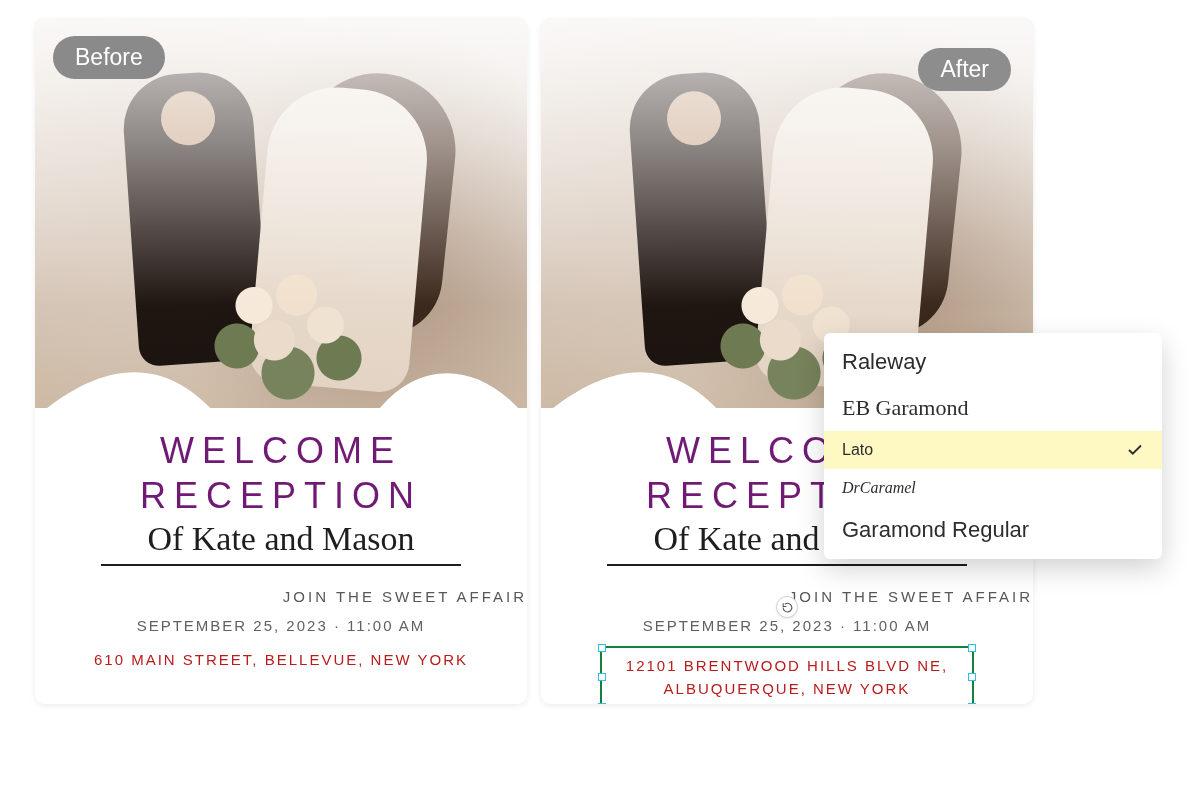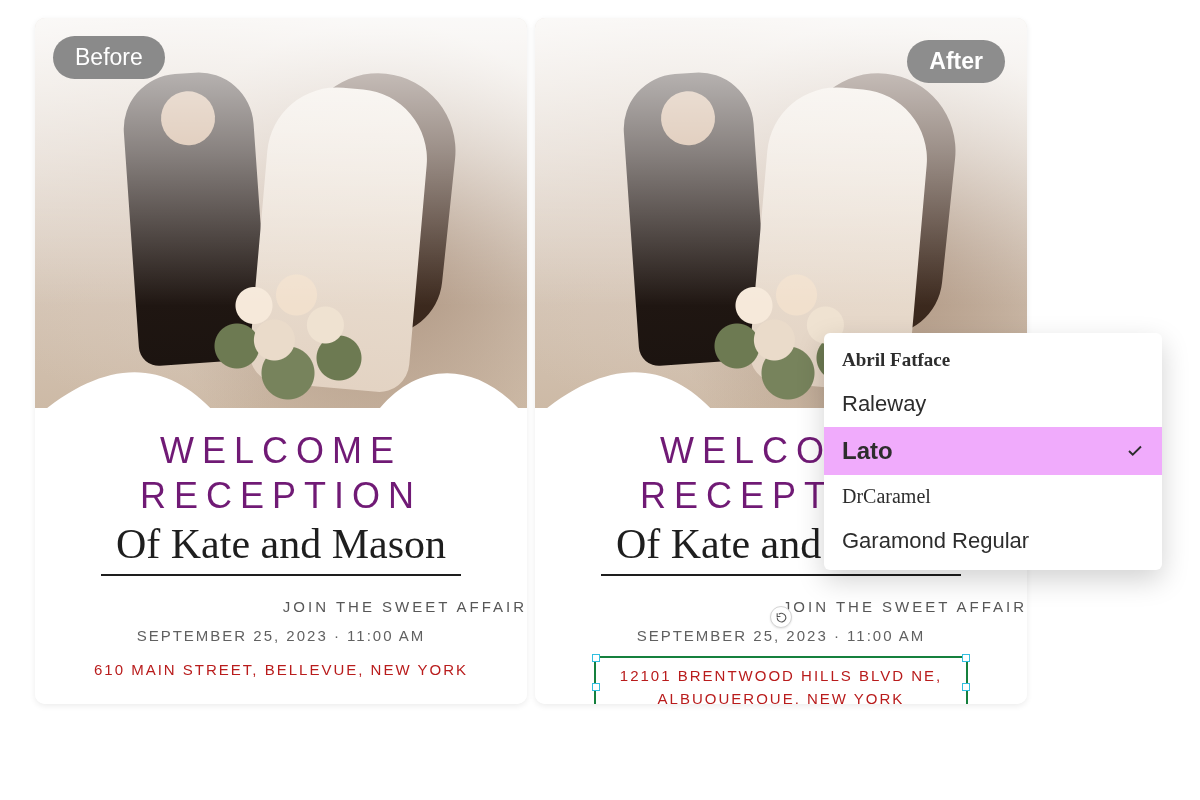--- a/index.html
+++ b/index.html
@@ -9,42 +9,42 @@
     background: #ffffff;
     font-family: -apple-system, BlinkMacSystemFont, "Segoe UI", sans-serif;
     position: relative;
     overflow: hidden;
   }
   .stage {
     position: absolute;
     left: 35px;
     top: 18px;
     display: flex;
-    gap: 8px;
+    gap: 14px;
   }
   .card {
     width: 492px;
     height: 686px;
     background: #fff;
     border-radius: 10px;
     position: relative;
     overflow: hidden;
     box-shadow: 0 2px 6px rgba(0,0,0,0.08);
   }
   .badge {
     position: absolute;
     z-index: 5;
     padding: 8px 22px;
     border-radius: 22px;
     font-size: 23px;
     font-weight: 500;
     color: #fff;
   }
   .badge-before { left: 18px; top: 18px; background: #8a8a8a; }
-  .badge-after  { right: 22px; top: 22px; background: #8d8d8d; font-weight: bold; }
+  .badge-after  { right: 22px; top: 30px; background: #8d8d8d; }
   .photo-layer {
     position: absolute;
     inset: 0;
     height: 420px;
     overflow: hidden;
   }
   .photo-bg {
     position: absolute;
     inset: 0;
     background:
@@ -103,21 +103,21 @@
   }
   .welcome {
     font-size:36px;
     letter-spacing:8px;
     color:#701a75;
     font-weight:400;
     line-height:1.25;
   }
   .script {
     font-family: "Brush Script MT", "Segoe Script", cursive;
-    font-size:42px;
+    font-size:34px;
     color:#1e1e1e;
     margin-top:2px;
   }
   .rule {
     width:360px; height:2px; background:#1e1e1e;
     margin:6px auto 22px;
   }
   .sub1 {
     font-size:15px; letter-spacing:3px; color:#575757;
     margin-bottom:12px;
@@ -172,29 +172,28 @@
     z-index:20;
   }
   .font-item{
     padding:10px 18px;
     font-size:22px;
     color:#2d2d2d;
     display:flex; align-items:center; justify-content:space-between;
     cursor:pointer;
   }
   .font-item.selected{
-    background:#f0abfc;
-    font-size:24px;
-    font-weight:bold;
+    background:#fef9c3;
+    font-size:16px;
   }
   .f-abril{ font-family:"Times New Roman",serif; font-weight:900; font-size:19px;}
   .f-raleway{ font-family:"Segoe UI",sans-serif; font-weight:300;}
   .f-ebg{ font-family:"Georgia",serif;}
   .f-lato{ font-family:"Arial",sans-serif;}
-  .f-caramel{ font-family:"Brush Script MT",cursive; font-size:20px;}
+  .f-caramel{ font-family:"Brush Script MT",cursive; font-style:italic; font-size:16px;}
   .f-poppins{ font-family:"Trebuchet MS",sans-serif;}
   .check{ width:18px; height:18px; }
   .check svg{width:100%;height:100%;display:block;}
 </style>
 </head>
 <body>
 
 <div class="stage">
 
   <div class="card">
@@ -274,25 +273,25 @@
           <span>ALBUQUERQUE, NEW YORK</span>
         </div>
         
       </div>
     </div>
   </div>
 
 </div>
 
 <div class="font-menu" id="font-menu">
-    <div class="font-item f-abril">
-      <span>Abril Fatface</span>
-    </div>
     <div class="font-item f-raleway">
       <span>Raleway</span>
+    </div>
+    <div class="font-item f-ebg">
+      <span>EB Garamond</span>
     </div>
     <div class="font-item f-lato selected">
       <span>Lato</span>
       <span class="check">
         <svg viewBox="0 0 24 24">
           <path fill="none" stroke="#2d2d2d" stroke-width="2.5" d="M4 12l5 5L20 6"></path>
         </svg>
       </span>
     </div>
     <div class="font-item f-caramel">

